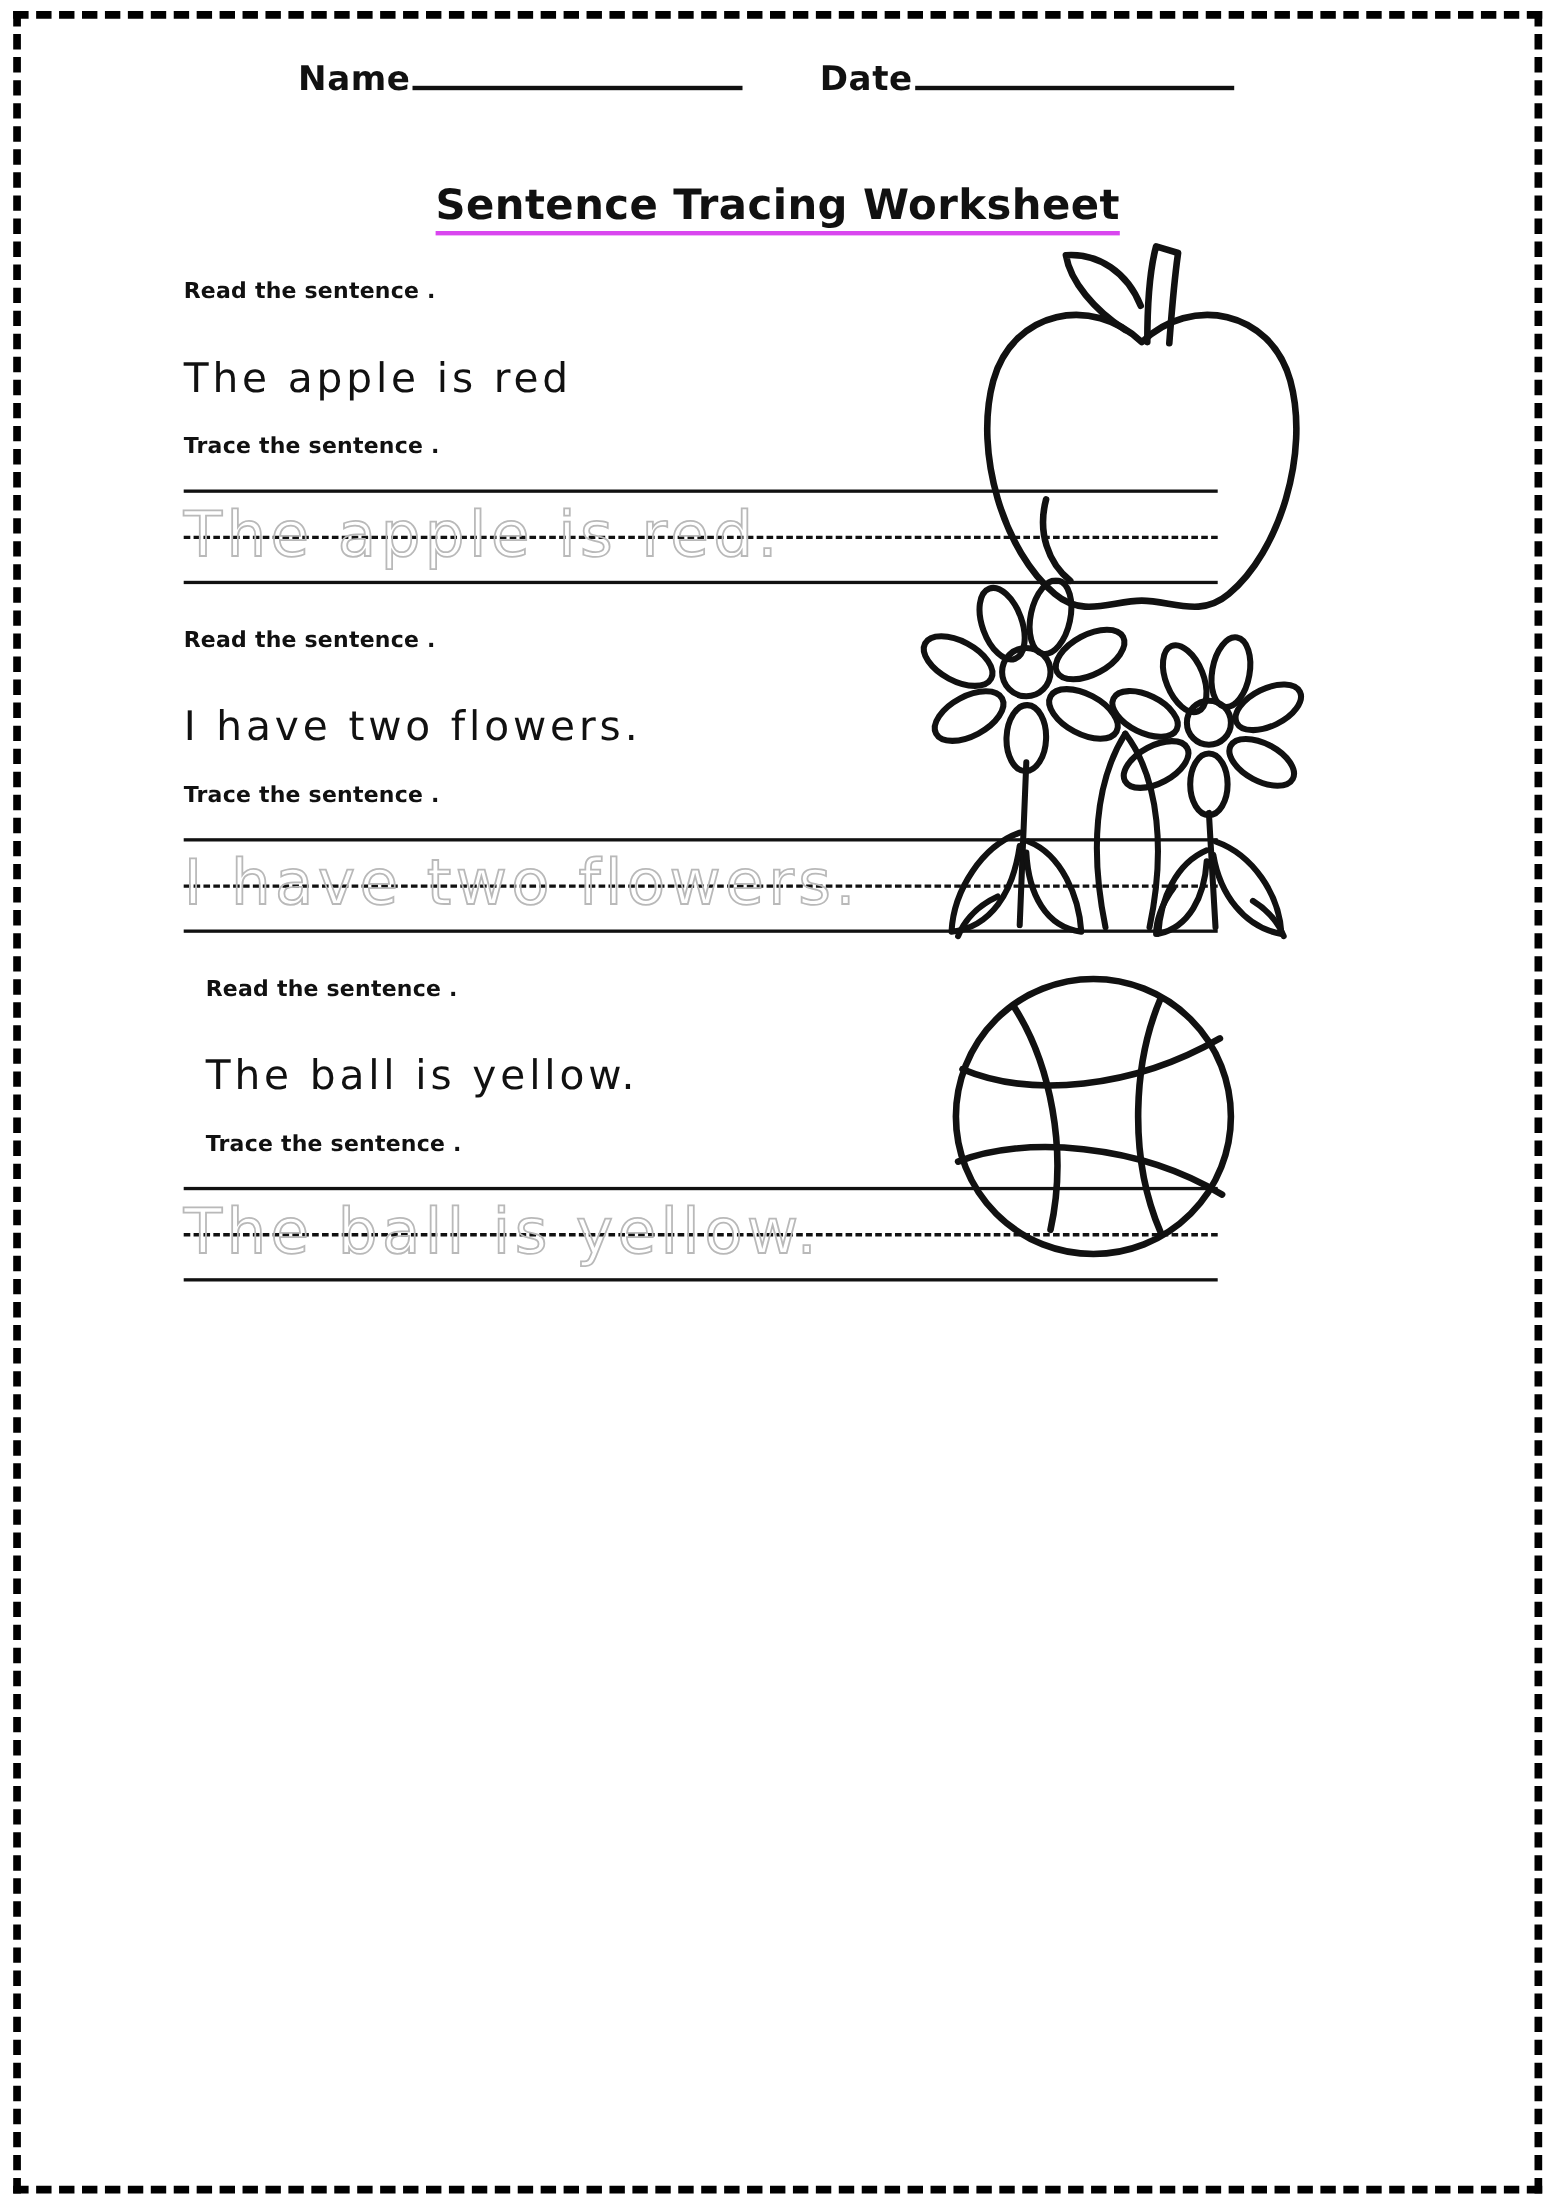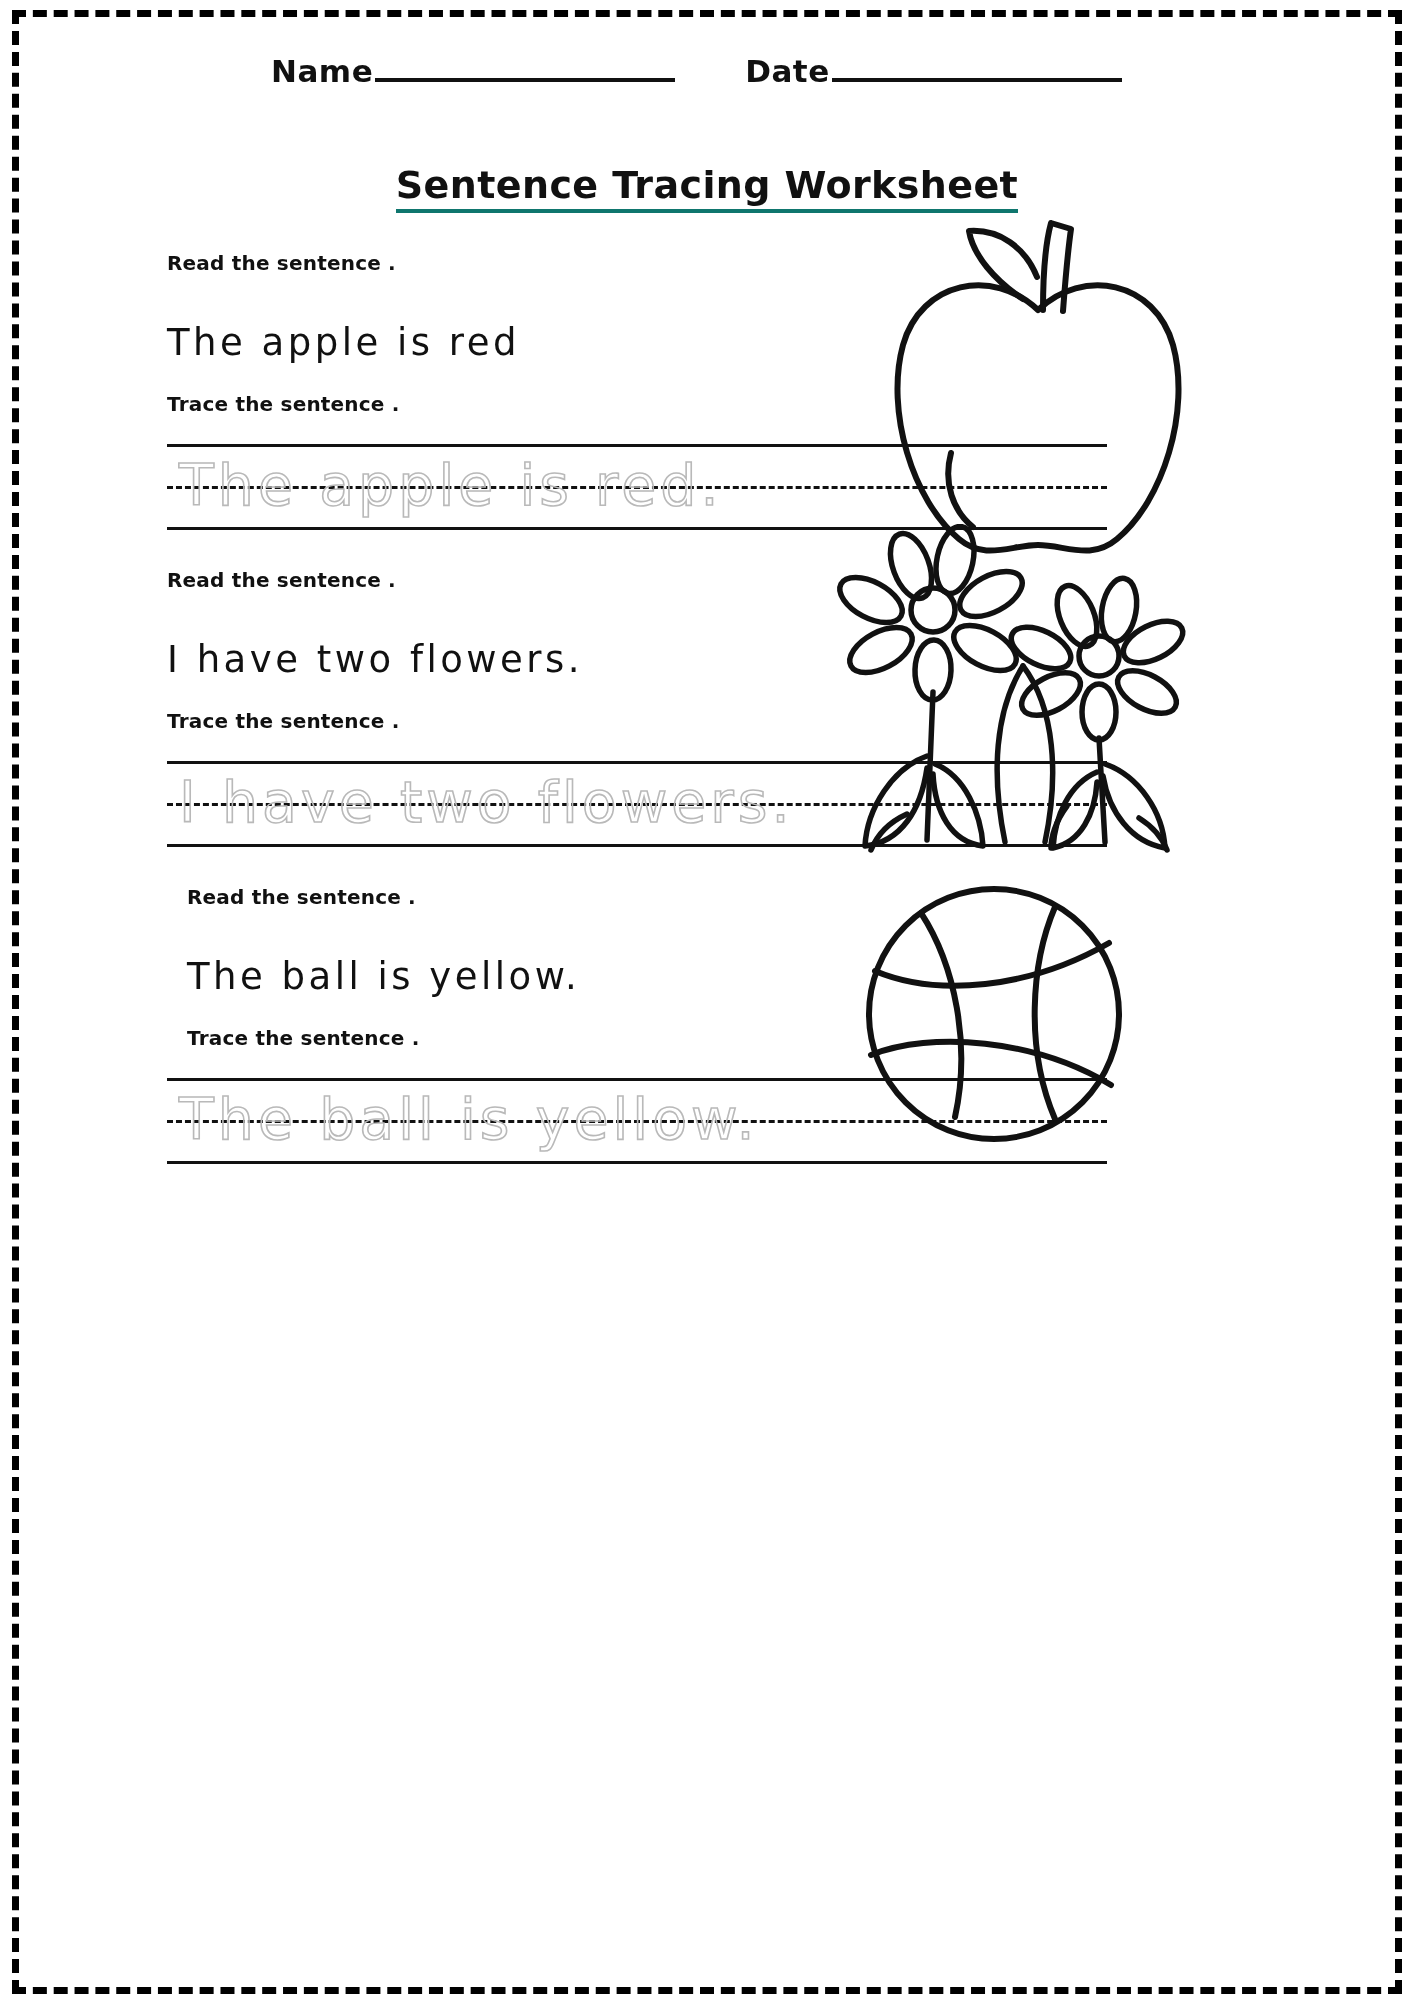--- a/index.html
+++ b/index.html
@@ -71,21 +71,21 @@
   
   .title-wrap {
     text-align: center;
     margin-top: 74px;
   }
   .title {
     display: inline-block;
     font-size: 38px;
     font-weight: 700;
     letter-spacing: 0.4px;
-    border-bottom: 4px solid #0f766e;
+    border-bottom: 4px solid #d946ef;
     padding-bottom: 2px;
   }
 
   
   .block {
     position: relative;
     margin-top: 38px;
   }
   .block .text-col {
     width: 620px;
@@ -132,21 +132,21 @@
   .trace-line-bottom {
     bottom: 0;
     border-top: 3px solid #111;
   }
   .trace-line-mid {
     top: 42px;
     border-top: 3px dashed #111;
   }
   .trace-text {
     position: absolute;
-    left: 12px;
+    left: 0;
     top: -2px;
     font-size: 57px;
     font-weight: 400;
     letter-spacing: 4px;
     color: transparent;
     -webkit-text-stroke: 1.6px #b9b9b9;
     font-family: "DejaVu Sans", sans-serif;
     white-space: nowrap;
     line-height: 86px;
   }

